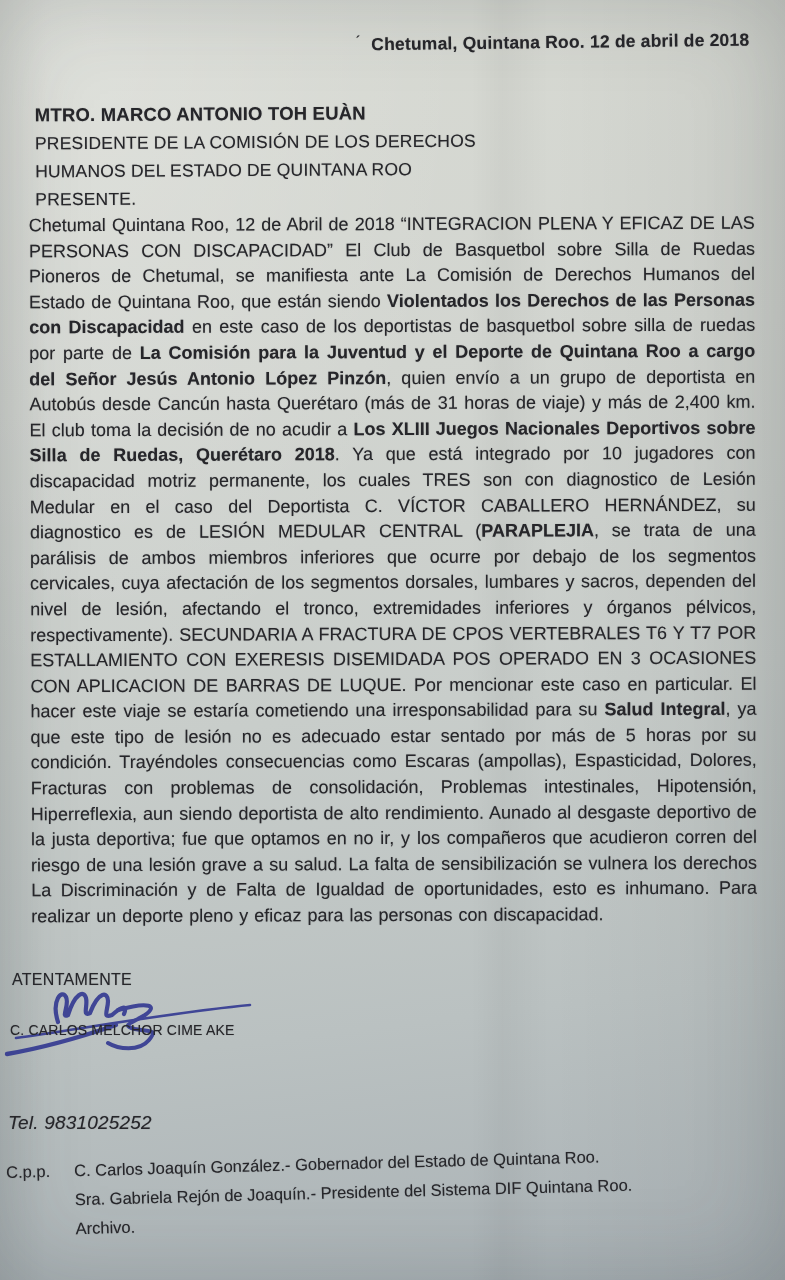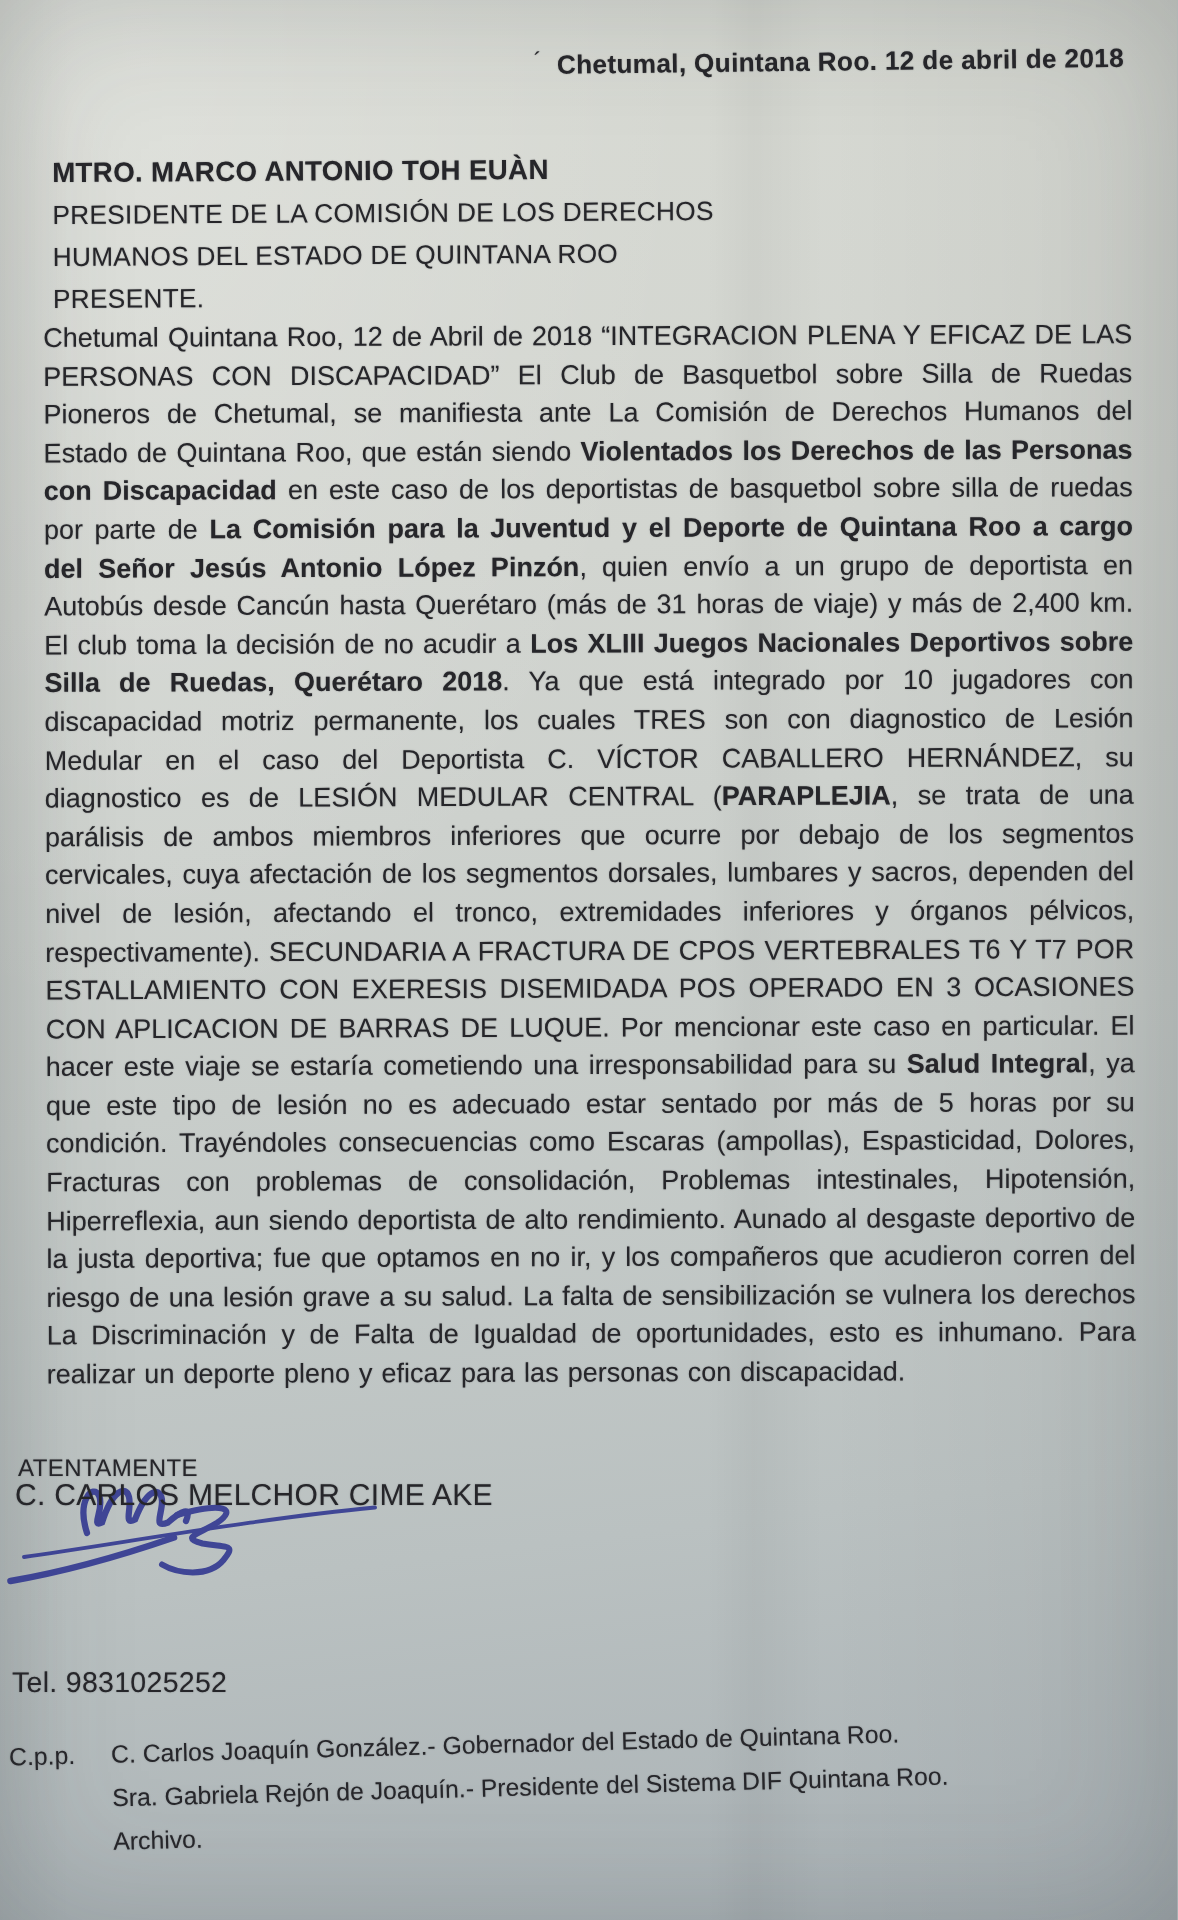--- a/index.html
+++ b/index.html
@@ -40,23 +40,23 @@
     word-spacing:1px;
   }
   .closing{
     position:absolute; left:12px; top:971px;
     font-size:16px; letter-spacing:0.3px;
   }
   .sig-svg{
     position:absolute; left:4px; top:986px;
     width:266px; height:82px;
   }
-  .sig-name{ position:absolute; left:10px; top:986px; font-size:20px; letter-spacing:0.2px;}
+  .sig-name{ position:absolute; left:10px; top:1022px; font-size:14px; letter-spacing:0.2px;}
   .sig-title{ position:absolute; left:8px; top:1080px; font-size:19px; letter-spacing:0.2px;}
-  .sig-phone{ position:absolute; left:8px; top:1112px; font-size:19px; letter-spacing:0.2px;}
+  .sig-phone{ position:absolute; left:8px; top:1112px; font-size:19px; letter-spacing:0.2px;font-style:italic;}
   .cc{
     position:absolute; left:8px; top:1158px; width:720px;
     font-size:16.5px; line-height:29px;
     transform:rotate(-1.5deg); transform-origin:left bottom;
   }
   .cc-row{ display:flex; }
   .cc-label{ width:68px; flex:none; }
   .cc-lines{ flex:1; }
 </style>
 </head>

